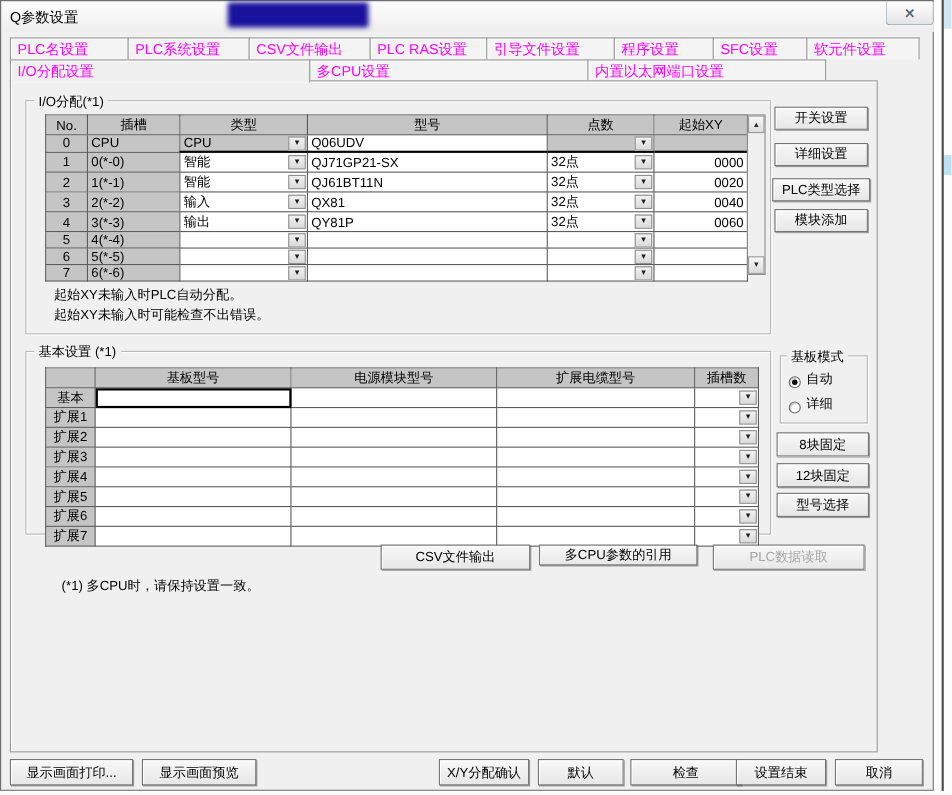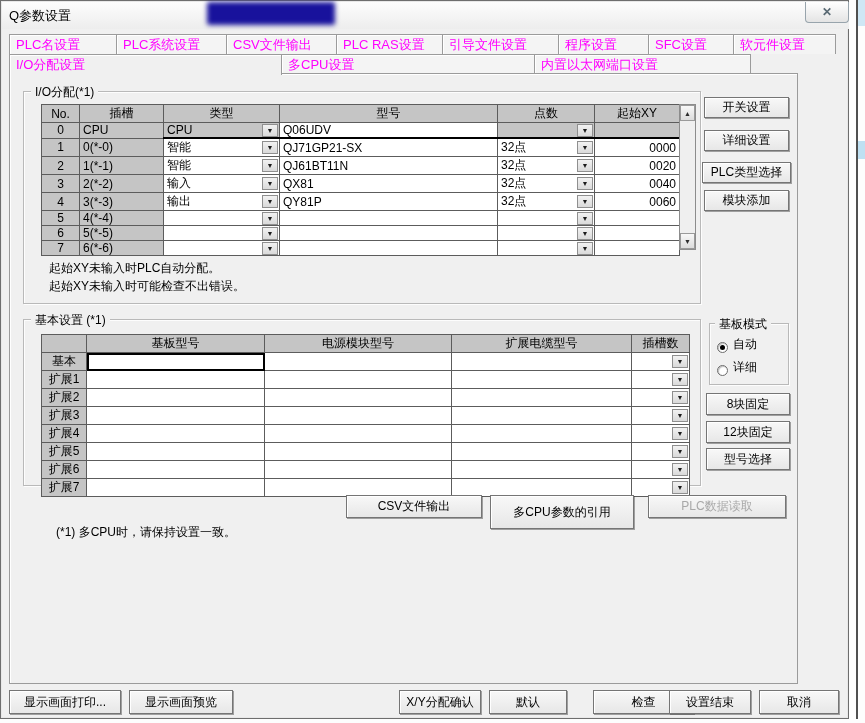--- a/index.html
+++ b/index.html
@@ -86,27 +86,27 @@
          cursor:pointer; white-space:nowrap; }
   .btn.disabled { color:#a8a8a8; }
   .b-switch { left:703px; top:96px;  width:85px; height:21px; }
   .b-detail { left:703px; top:129px; width:85px; height:21px; }
   .b-plctype{ left:701px; top:161px; width:89px; height:21px; }
   .b-addmod { left:703px; top:189px; width:85px; height:21px; }
   .b-8fix   { left:705px; top:392px; width:84px; height:22px; }
   .b-12fix  { left:705px; top:420px; width:84px; height:22px; }
   .b-model  { left:705px; top:447px; width:84px; height:22px; }
   .b-csv    { left:345px; top:494px; width:136px; height:23px;text-align:right; }
-  .b-multi  { left:489px; top:494px; width:144px; height:34px; }
+  .b-multi  { left:489px; top:494px; width:144px; height:19px; }
   .b-read   { left:647px; top:494px; width:138px; height:23px; }
   .b-print  { left:8px;   top:689px; width:112px; height:24px; }
   .b-preview{ left:128px; top:689px; width:104px; height:24px; }
   .b-xy     { left:398px; top:689px; width:82px; height:24px; }
   .b-default{ left:488px; top:689px; width:78px; height:24px; }
-  .b-check  { left:592px; top:689px; width:101px; height:24px; }
+  .b-check  { left:572px; top:689px; width:101px; height:24px; }
   .b-finish { left:668px; top:689px; width:82px; height:24px; }
   .b-cancel { left:758px; top:689px; width:80px; height:24px; }
 
   .note { position:absolute; font-size:12px; color:#000; white-space:nowrap; }
   .n1 { left:48px; top:259px; } .n2 { left:48px; top:277px; }
   .footnote { left:55px; top:523px; }
 
   
   .radio { position:absolute; display:flex; align-items:flex-end; gap:5px; font-size:12px; cursor:pointer; }
   .r-auto { left:716px; top:335px; } .r-detail { left:716px; top:358px; }

